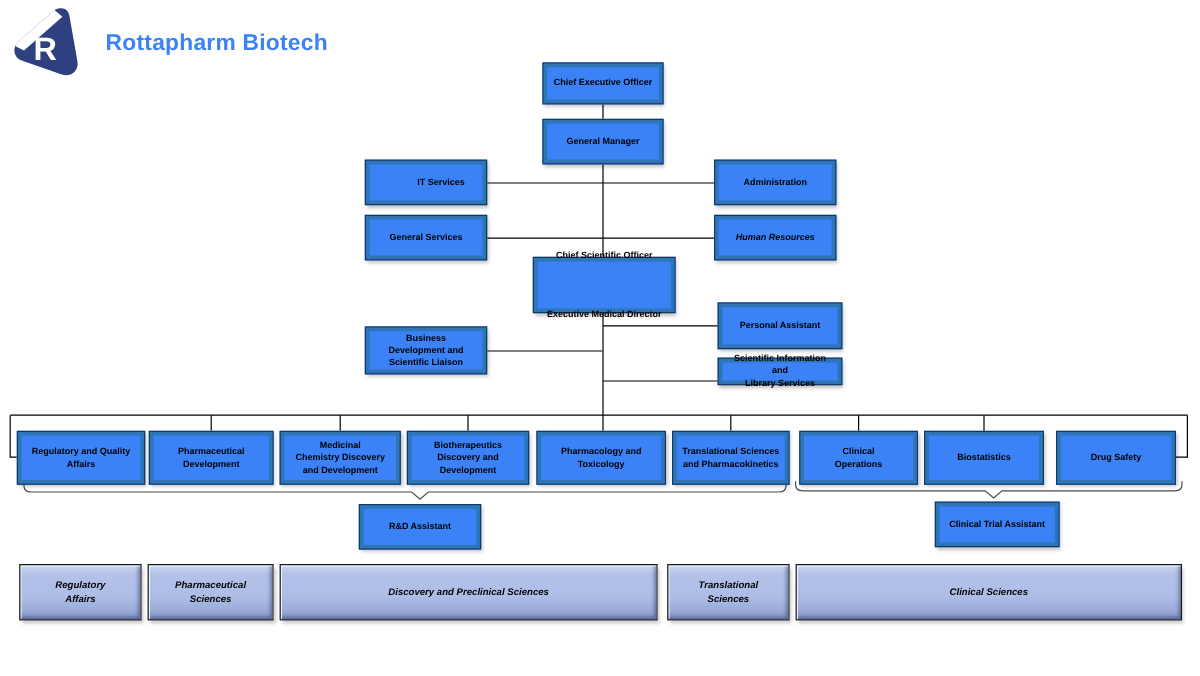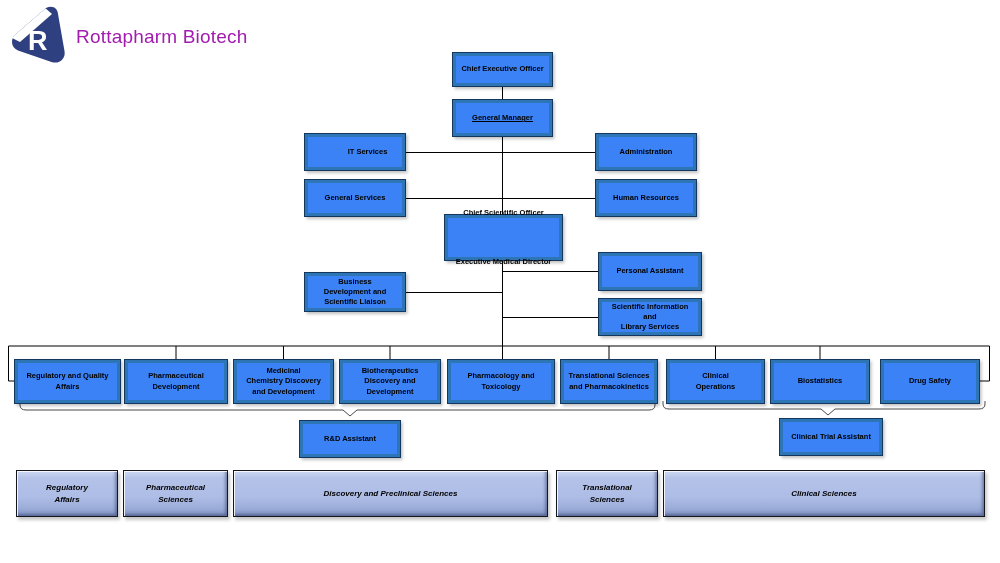--- a/index.html
+++ b/index.html
@@ -1,20 +1,20 @@
 <!DOCTYPE html>
 <html><head>
 <meta charset="utf-8">
 <style>
   html,body{margin:0;padding:0;background:#fff;}
   #stage{position:relative;width:1000px;height:563px;background:#ffffff;overflow:hidden;
          font-family:"Liberation Sans",sans-serif;}
   #wires{position:absolute;left:0;top:0;z-index:1;}
-  .brand-title{position:absolute;left:76px;top:26px;font-size:19px;font-weight:normal;
-               color:#a21caf;letter-spacing:.2px;z-index:2;}
+  .brand-title{position:absolute;left:88px;top:26px;font-size:19px;font-weight:bold;
+               color:#3b82f6;letter-spacing:.2px;z-index:2;}
   .logo{position:absolute;left:8px;top:5px;z-index:2;}
   .obox{position:absolute;background:#3b82f6;border:1px solid #14375f;
         box-shadow:inset 0 0 0 3px #2e75b6,1.5px 2px 3px rgba(0,0,0,.25);
         display:flex;flex-direction:column;align-items:center;justify-content:center;
         text-align:center;font-size:7.5px;font-weight:bold;line-height:1.35;color:#000;
         white-space:pre-line;z-index:2;box-sizing:border-box;padding:2px 3px;}
   .cso-line{margin:19px 0;}
   .band{position:absolute;border:1px solid #15151c;
         background:linear-gradient(180deg,#ccd7f1 0%,#b4c2e9 16%,#aebde6 58%,#9cadd9 82%,#8294c5 100%);
         box-shadow:inset 1px 1px 0 rgba(255,255,255,.85),inset -2px -2px 3px rgba(40,50,90,.45),2px 3px 3px rgba(0,0,0,.22);
@@ -61,37 +61,37 @@
     </defs>
     <path d="M38 3 C44.5 0 49.5 3 50 9 L56.5 46 C58 54 51 59.5 43.5 57 L10 45.5 C2.5 42.5 2 33 8.5 28.5 Z" fill="#2f4080"></path>
     <g clip-path="url(#logoclip)">
       <path d="M0 31 L36 2 L44 9 L12 37 Z" fill="#ffffff"></path>
     </g>
     <text x="20" y="45" font-family="Liberation Sans, sans-serif" font-size="27" font-weight="bold" fill="#ffffff">R</text>
   </svg>
   <div class="brand-title">Rottapharm Biotech</div>
 
   <div class="obox" style="left:452px;top:52px;width:101px;height:35px;">Chief Executive Officer</div>
-  <div class="obox" style="left:452px;top:99px;width:101px;height:38px;text-decoration:underline;">General Manager</div>
+  <div class="obox" style="left:452px;top:99px;width:101px;height:38px;">General Manager</div>
 
   <div class="obox" style="left:304px;top:133px;width:102px;height:38px;padding-left:28px;">IT Services</div>
   <div class="obox" style="left:595px;top:133px;width:102px;height:38px;">Administration</div>
   <div class="obox" style="left:304px;top:179px;width:102px;height:38px;">General Services</div>
-  <div class="obox" style="left:595px;top:179px;width:102px;height:38px;">Human Resources</div>
+  <div class="obox" style="left:595px;top:179px;width:102px;height:38px;font-style:italic;">Human Resources</div>
 
   <div class="obox" style="left:444px;top:214px;width:119px;height:47px;">
     <div class="cso-line">Chief Scientific Officer</div>
     <div class="cso-line">Executive Medical Director</div>
   </div>
 
   <div class="obox" style="left:304px;top:272px;width:102px;height:40px;">Business
 Development and
 Scientific Liaison</div>
   <div class="obox" style="left:598px;top:252px;width:104px;height:39px;">Personal Assistant</div>
-  <div class="obox" style="left:598px;top:298px;width:104px;height:38px;">Scientific Information
+  <div class="obox" style="left:598px;top:298px;width:104px;height:23px;">Scientific Information
 and
 Library Services</div>
 
   <div class="obox" style="left:14px;top:359px;width:107px;height:45px;">Regulatory and Quality
 Affairs</div>
   <div class="obox" style="left:124px;top:359px;width:104px;height:45px;">Pharmaceutical
 Development</div>
   <div class="obox" style="left:233px;top:359px;width:101px;height:45px;">Medicinal
 Chemistry Discovery
 and Development</div>

